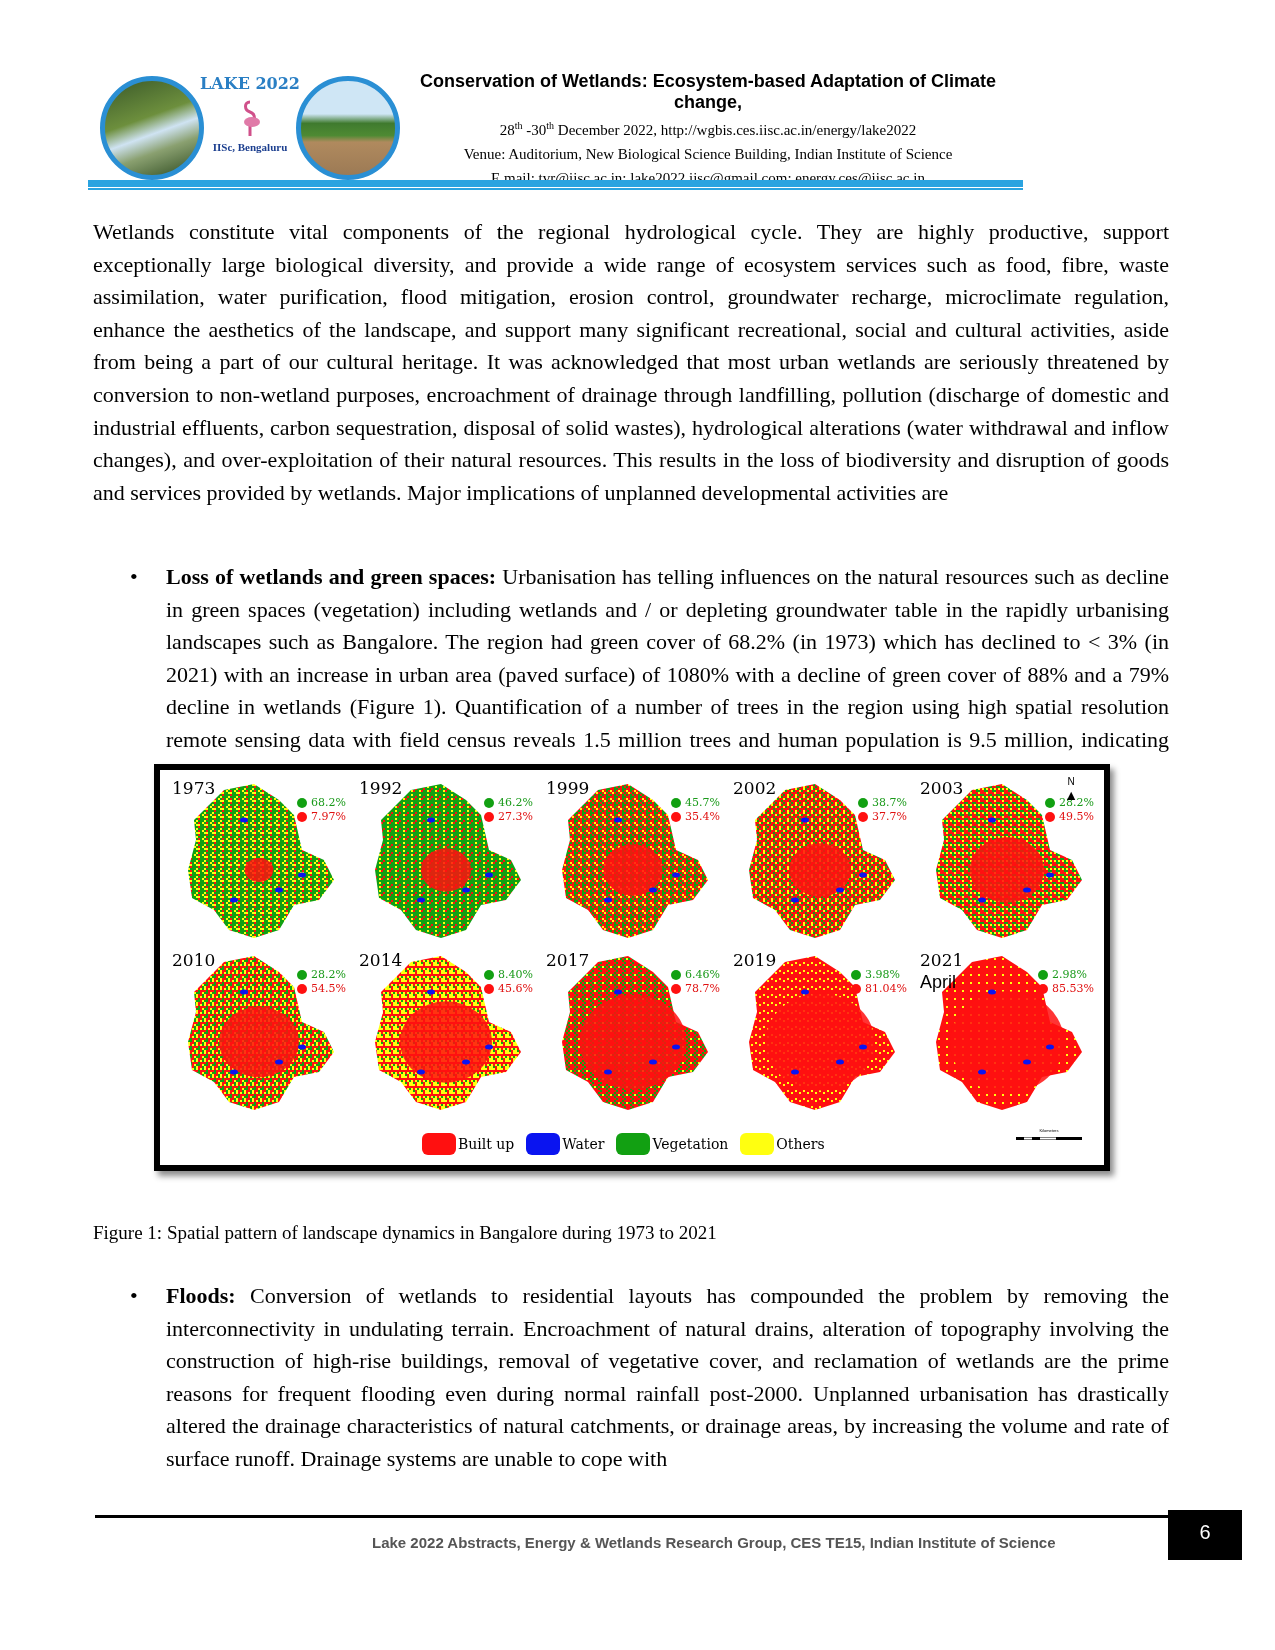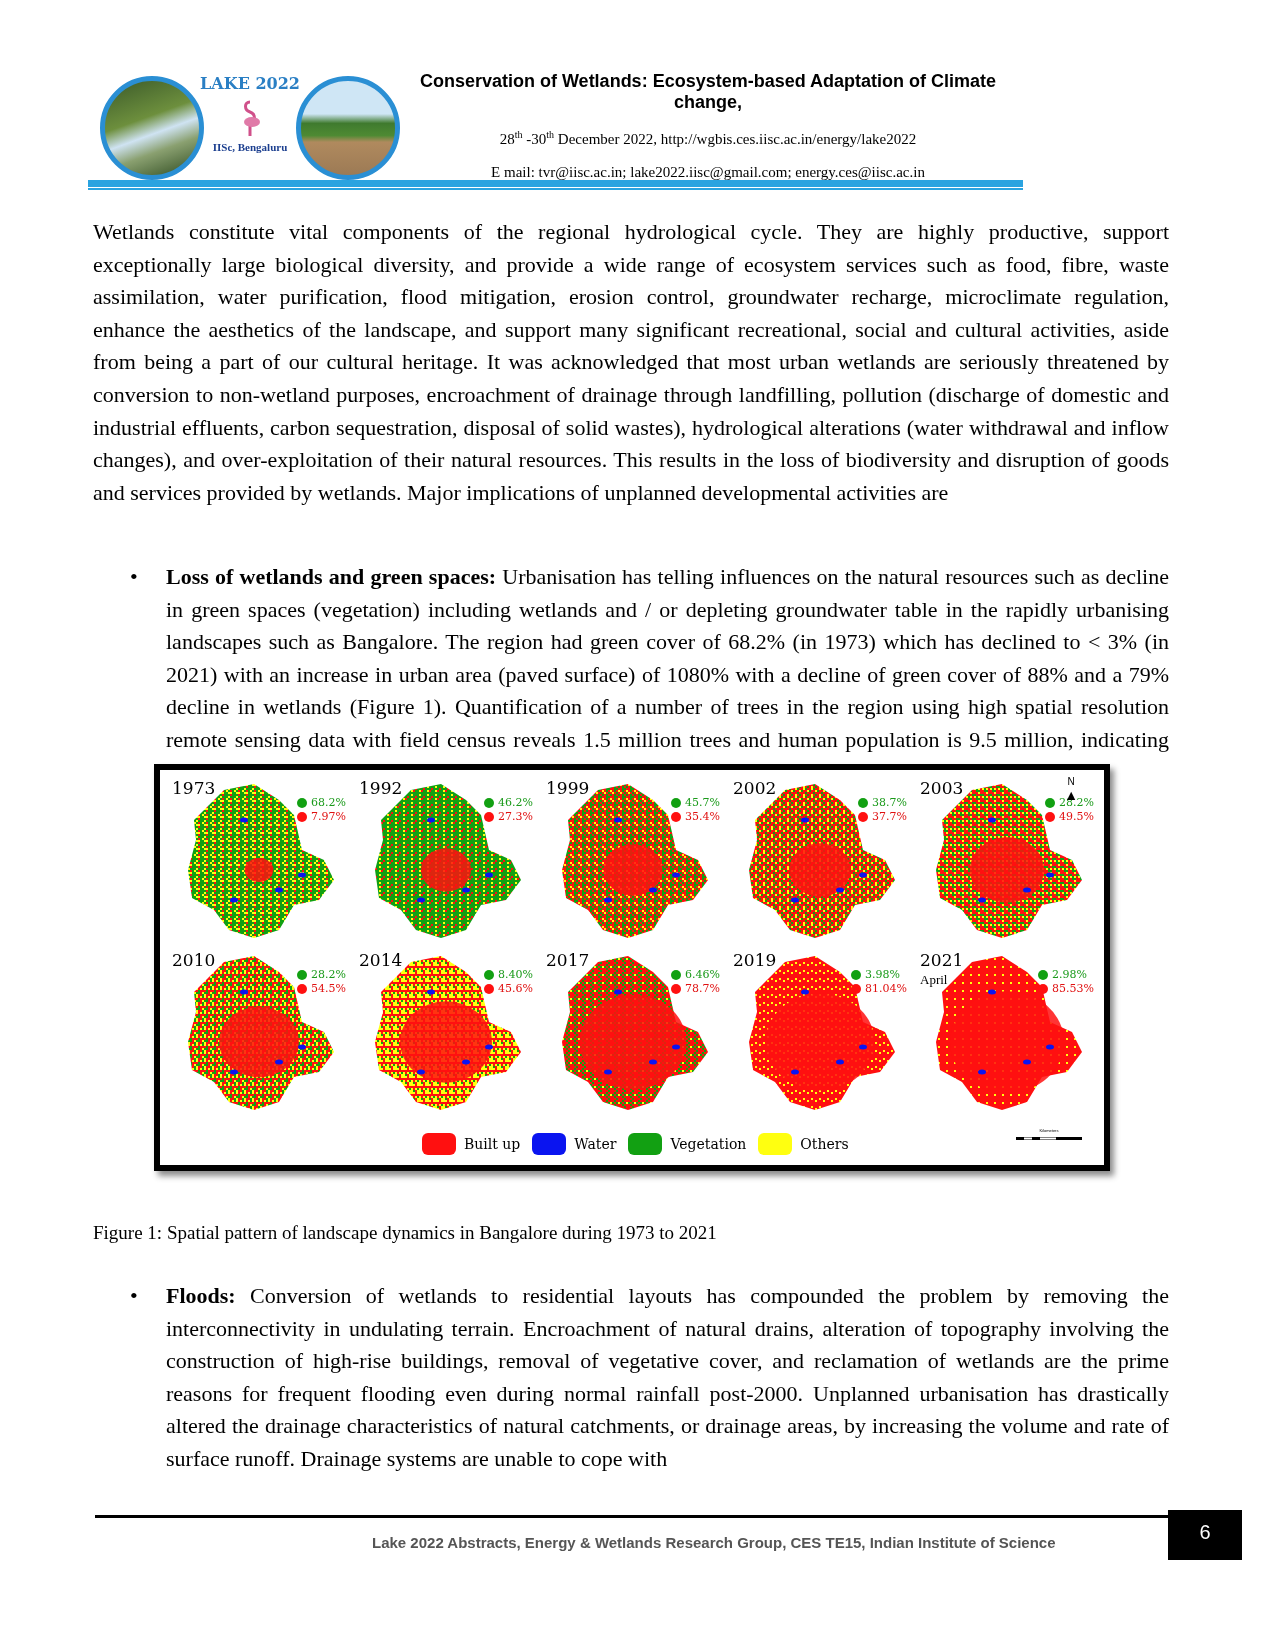--- a/index.html
+++ b/index.html
@@ -12,45 +12,45 @@
   .logo .circle.left { left:0; background:linear-gradient(160deg,#3b5a2a 0%,#6d8f3d 40%,#cfe3f2 55%,#8aa070 70%,#2d4a1f 100%); }
   .logo .circle.right { left:196px; background:linear-gradient(180deg,#cfe6f5 0%,#cfe6f5 35%,#3f7a2e 45%,#4e8a33 58%,#b08a5e 65%,#9c7a55 100%); }
   .logo .mid { position:absolute; left:100px; top:0; width:100px; height:120px; text-align:center; }
   .logo .lake-title { font-family:"DejaVu Serif", serif; color:#2a7fc4; font-size:16px; font-weight:bold; margin-top:6px; }
   .logo .iisc { font-size:11px; color:#1c3f8f; font-weight:bold; margin-top:48px; }
   .logo .bird { position:absolute; left:36px; top:30px; width:28px; height:40px; }
   .hdr-text { position:absolute; left:300px; top:0; width:640px; text-align:center; }
   .hdr-title { font-family:"Liberation Sans", sans-serif; font-size:19px; font-weight:bold; margin-top:10px; }
   .hdr-title .lake { font-family:"DejaVu Serif", serif; font-style:italic; font-weight:normal; }
   .hdr-sub { font-family:"Liberation Sans", sans-serif; font-size:18px; font-weight:bold; margin-top:3px; }
-  .hdr-line { font-size:15px; margin-top:16px; }
+  .hdr-line { font-size:15px; margin-top:7px; }
   .hdr-rule { position:absolute; left:88px; top:180px; width:935px; height:7px; background:#2aa3e0; }
   .hdr-rule2 { position:absolute; left:88px; top:188px; width:935px; height:2px; background:#2aa3e0; }
 
   
   .para { position:absolute; left:93px; width:1076px; font-size:22px; line-height:32.6px; text-align:justify; }
   .para.p1 { top:216px; }
   .bullet { position:absolute; left:166px; width:1003px; font-size:22px; line-height:32.6px; text-align:justify; }
   .bullet .dot { position:absolute; left:-36px; top:0; }
   .bullet b { font-weight:bold; }
   .b1 { top:561px; }
   .b2 { top:1280px; }
 
   
   .figure { position:absolute; left:154px; top:764px; width:944px; height:395px; border:6px solid #000; box-shadow:4px 5px 6px rgba(0,0,0,0.45); background:#fff; }
   .map-cell { position:absolute; width:186px; height:170px; }
   .map-year { position:absolute; left:6px; top:4px; font-family:"DejaVu Serif", serif; font-size:17px; }
-  .map-sub { position:absolute; left:6px; top:26px; font-family:Liberation Serif, serif; font-size:13px; }
+  .map-sub { position:absolute; left:6px; top:26px; font-family:Liberation Sans, sans-serif; font-size:18px; }
   .map-shape { position:absolute; left:18px; top:6px; width:160px; height:160px; }
   .pct { position:absolute; right:6px; top:22px; font-family:"DejaVu Serif", serif; font-size:11px; line-height:14px; }
   .pct .row { display:flex; align-items:center; gap:4px; }
   .pct .dot { width:10px; height:10px; border-radius:50%; display:inline-block; }
   .legend { position:absolute; left:262px; bottom:10px; display:flex; align-items:center; gap:8px; font-family:"DejaVu Serif", serif; font-size:14px; }
   .legend .sw { width:34px; height:22px; border-radius:6px; display:inline-block; }
-  .legend .item { display:flex; align-items:center; gap:8px; margin-right:4px; }
+  .legend .item { display:flex; align-items:center; gap:2px; margin-right:4px; }
   .scalebar { position:absolute; right:20px; bottom:22px; width:70px; height:16px; }
   .north { position:absolute; right:26px; top:6px; font-size:10px; font-family:"Liberation Sans", sans-serif; text-align:center; }
 
   .caption { position:absolute; left:93px; top:1222px; font-size:19px; }
 
   
   .footer-rule { position:absolute; left:95px; top:1515px; width:1075px; height:3px; background:#000; }
   .footer-text { position:absolute; left:372px; top:1534px; font-family:"Liberation Sans", sans-serif; font-size:15px; font-weight:bold; color:#555; }
   .page-num { position:absolute; left:1168px; top:1510px; width:74px; height:50px; background:#000; color:#fff; font-family:"Liberation Sans", sans-serif; font-size:20px; text-align:center; line-height:44px; }
 </style>
@@ -68,20 +68,21 @@
       </svg>
       <div class="iisc">IISc, Bengaluru</div>
     </div>
     <div class="circle right"></div>
   </div>
   <div class="hdr-text">
     <div class="hdr-sub">Conservation of Wetlands: Ecosystem-based Adaptation of Climate change,</div>
     <div class="hdr-line">
       <span>28</span><sup style="font-size:10px">th</sup><span> -30</span><sup style="font-size:10px">th</sup><span> December 2022, http://wgbis.ces.iisc.ac.in/energy/lake2022</span>
     </div>
+    <div class="hdr-line">Venue: Auditorium, New Biological Science Building, Indian Institute of Science</div>
     <div class="hdr-line">E mail: tvr@iisc.ac.in; lake2022.iisc@gmail.com; energy.ces@iisc.ac.in</div>
   </div>
 </div>
 <div class="hdr-rule"></div>
 <div class="hdr-rule2"></div>
 
 <div class="para p1">Wetlands constitute vital components of the regional hydrological cycle. They are highly productive, support exceptionally large biological diversity, and provide a wide range of ecosystem services such as food, fibre, waste assimilation, water purification, flood mitigation, erosion control, groundwater recharge, microclimate regulation,  enhance the aesthetics of the landscape, and support many significant recreational, social and cultural activities, aside from being a part of our cultural heritage. It was acknowledged that most urban wetlands are seriously threatened by conversion to non-wetland purposes, encroachment of drainage through landfilling, pollution (discharge of domestic and industrial effluents, carbon sequestration, disposal of solid wastes), hydrological alterations (water withdrawal and inflow changes), and over-exploitation of their natural resources. This results in the loss of biodiversity and disruption of goods and services provided by wetlands. Major implications of unplanned developmental activities are</div>
 
 <div class="bullet b1">
   <span class="dot">•</span>

